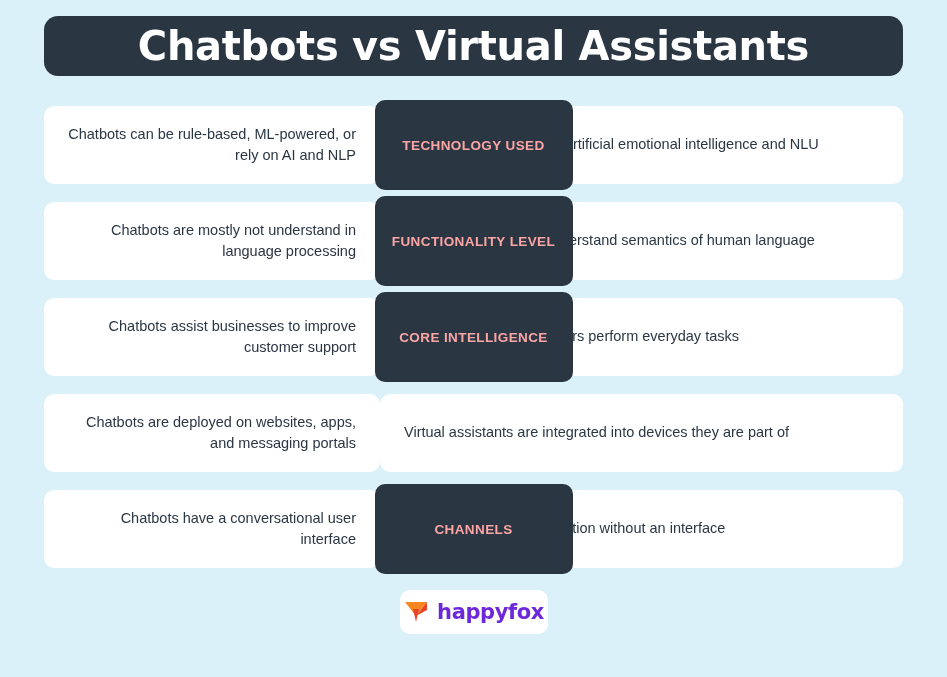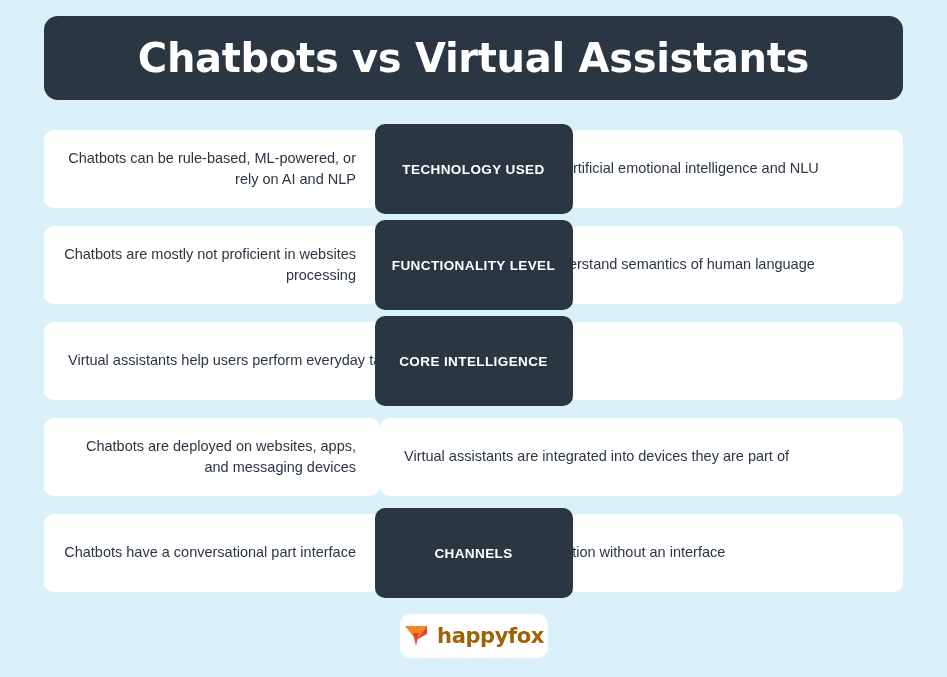--- a/index.html
+++ b/index.html
@@ -16,21 +16,21 @@
   .page {
     position: relative;
     width: 947px;
     height: 677px;
     background: #daf1fa;
     box-sizing: border-box;
     padding: 10px 44px 0 44px;
   }
   .title-bar {
     margin-top: 6px;
-    height: 84px;
+    height: 60px;
     background: #2b3643;
     border-radius: 14px;
     display: flex;
     align-items: center;
     justify-content: center;
   }
   .title-bar h1 {
     margin: 0;
     color: #ffffff;
     font-size: 40px;
@@ -80,21 +80,21 @@
     left: 50%;
     top: -6px;
     transform: translateX(-50%);
     width: 198px;
     height: 90px;
     background: #2b3643;
     border-radius: 10px;
     display: flex;
     align-items: center;
     justify-content: center;
-    color: #ffffff;
+    color: #fca5a5;
     font-size: 13.5px;
     font-weight: bold;
     letter-spacing: 0.4px;
     text-align: center;
     z-index: 2;
   }
   .footer {
     margin-top: 22px;
     display: flex;
     justify-content: center;
@@ -110,21 +110,21 @@
     gap: 8px;
   }
   .logo-mark {
     width: 26px;
     height: 24px;
     position: relative;
   }
   .logo-text {
     font-size: 21px;
     font-weight: bold;
-    color: #a16207;
+    color: #6d28d9;
     letter-spacing: -0.4px;
     font-family: "DejaVu Sans", sans-serif;
   }
 </style>
 </head>
 <body>
 
 <div class="page">
 
   <div class="title-bar">
@@ -138,47 +138,50 @@
         <p>Chatbots can be rule-based, ML-powered, or rely on AI and NLP</p>
       </div>
       <div class="center-label">TECHNOLOGY USED</div>
       <div class="cell cell-right">
         <p>Virtual assistants rely on artificial emotional intelligence and NLU</p>
       </div>
     </div>
 
     <div class="row">
       <div class="cell cell-left">
-        <p>Chatbots are mostly not proficient in websites processing</p>
+        <p>Chatbots are mostly not understand in language processing</p>
       </div>
       <div class="center-label">FUNCTIONALITY LEVEL</div>
       <div class="cell cell-right">
         <p>Virtual assistants can understand semantics of human language</p>
       </div>
     </div>
 
     <div class="row">
+      <div class="cell cell-left">
+        <p>Chatbots assist businesses to improve customer support</p>
+      </div>
       <div class="center-label">CORE INTELLIGENCE</div>
       <div class="cell cell-right">
         <p>Virtual assistants help users perform everyday tasks</p>
       </div>
     </div>
 
     <div class="row">
       <div class="cell cell-left">
-        <p>Chatbots are deployed on websites, apps, and messaging devices</p>
+        <p>Chatbots are deployed on websites, apps, and messaging portals</p>
       </div>
       <div class="cell cell-right">
         <p>Virtual assistants are integrated into devices they are part of</p>
       </div>
     </div>
 
     <div class="row">
       <div class="cell cell-left">
-        <p>Chatbots have a conversational part interface</p>
+        <p>Chatbots have a conversational user interface</p>
       </div>
       <div class="center-label">CHANNELS</div>
       <div class="cell cell-right">
         <p>Virtual assistants can function without an interface</p>
       </div>
     </div>
 
   </div>
 
   <div class="footer">

